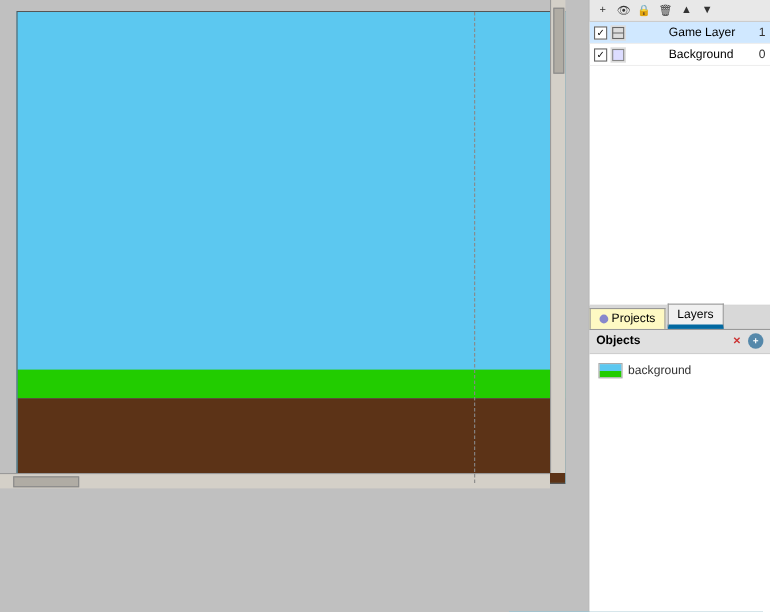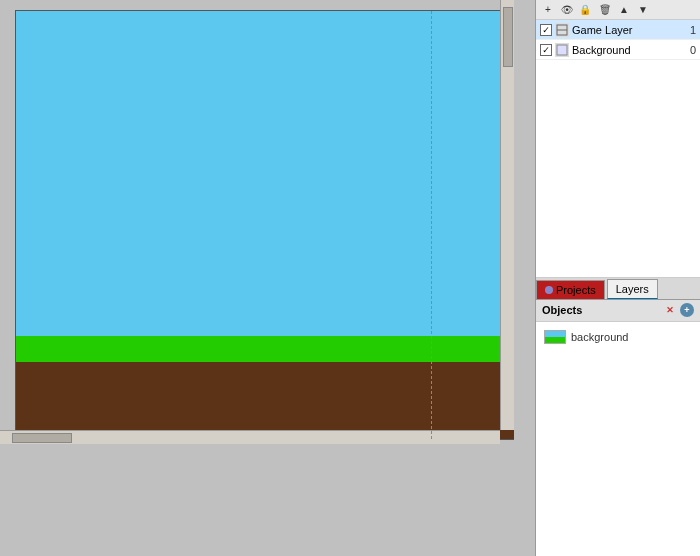--- a/index.html
+++ b/index.html
@@ -188,20 +188,21 @@
       background: #ddd;
       margin-right: 3px;
       display: flex;
       align-items: center;
       justify-content: center;
     }
 
     .layer-item .layer-name {
       flex: 1;
       font-size: 11px;
+      margin-left: 36px;
     }
 
     .layer-item .layer-num {
       font-size: 11px;
       color: #333;
       width: 14px;
       text-align: right;
     }
 
     
@@ -212,30 +213,30 @@
       background: #d8d8d8;
       border-bottom: 1px solid #999;
     }
 
     .panel-tab {
       padding: 3px 8px;
       font-size: 11px;
       cursor: pointer;
       border: 1px solid #999;
       border-bottom: none;
-      background: #b91c1c;
+      background: #fef9c3;
       margin-right: 2px;
       display: flex;
       align-items: center;
       gap: 3px;
     }
 
     .panel-tab.active {
       background: #f0f0f0;
-      border-bottom: 1px solid #0369a1;
+      border-bottom: 4px solid #0369a1;
       z-index: 1;
     }
 
     .tab-dot {
       width: 8px;
       height: 8px;
       border-radius: 50%;
       background: #8888cc;
     }
 

